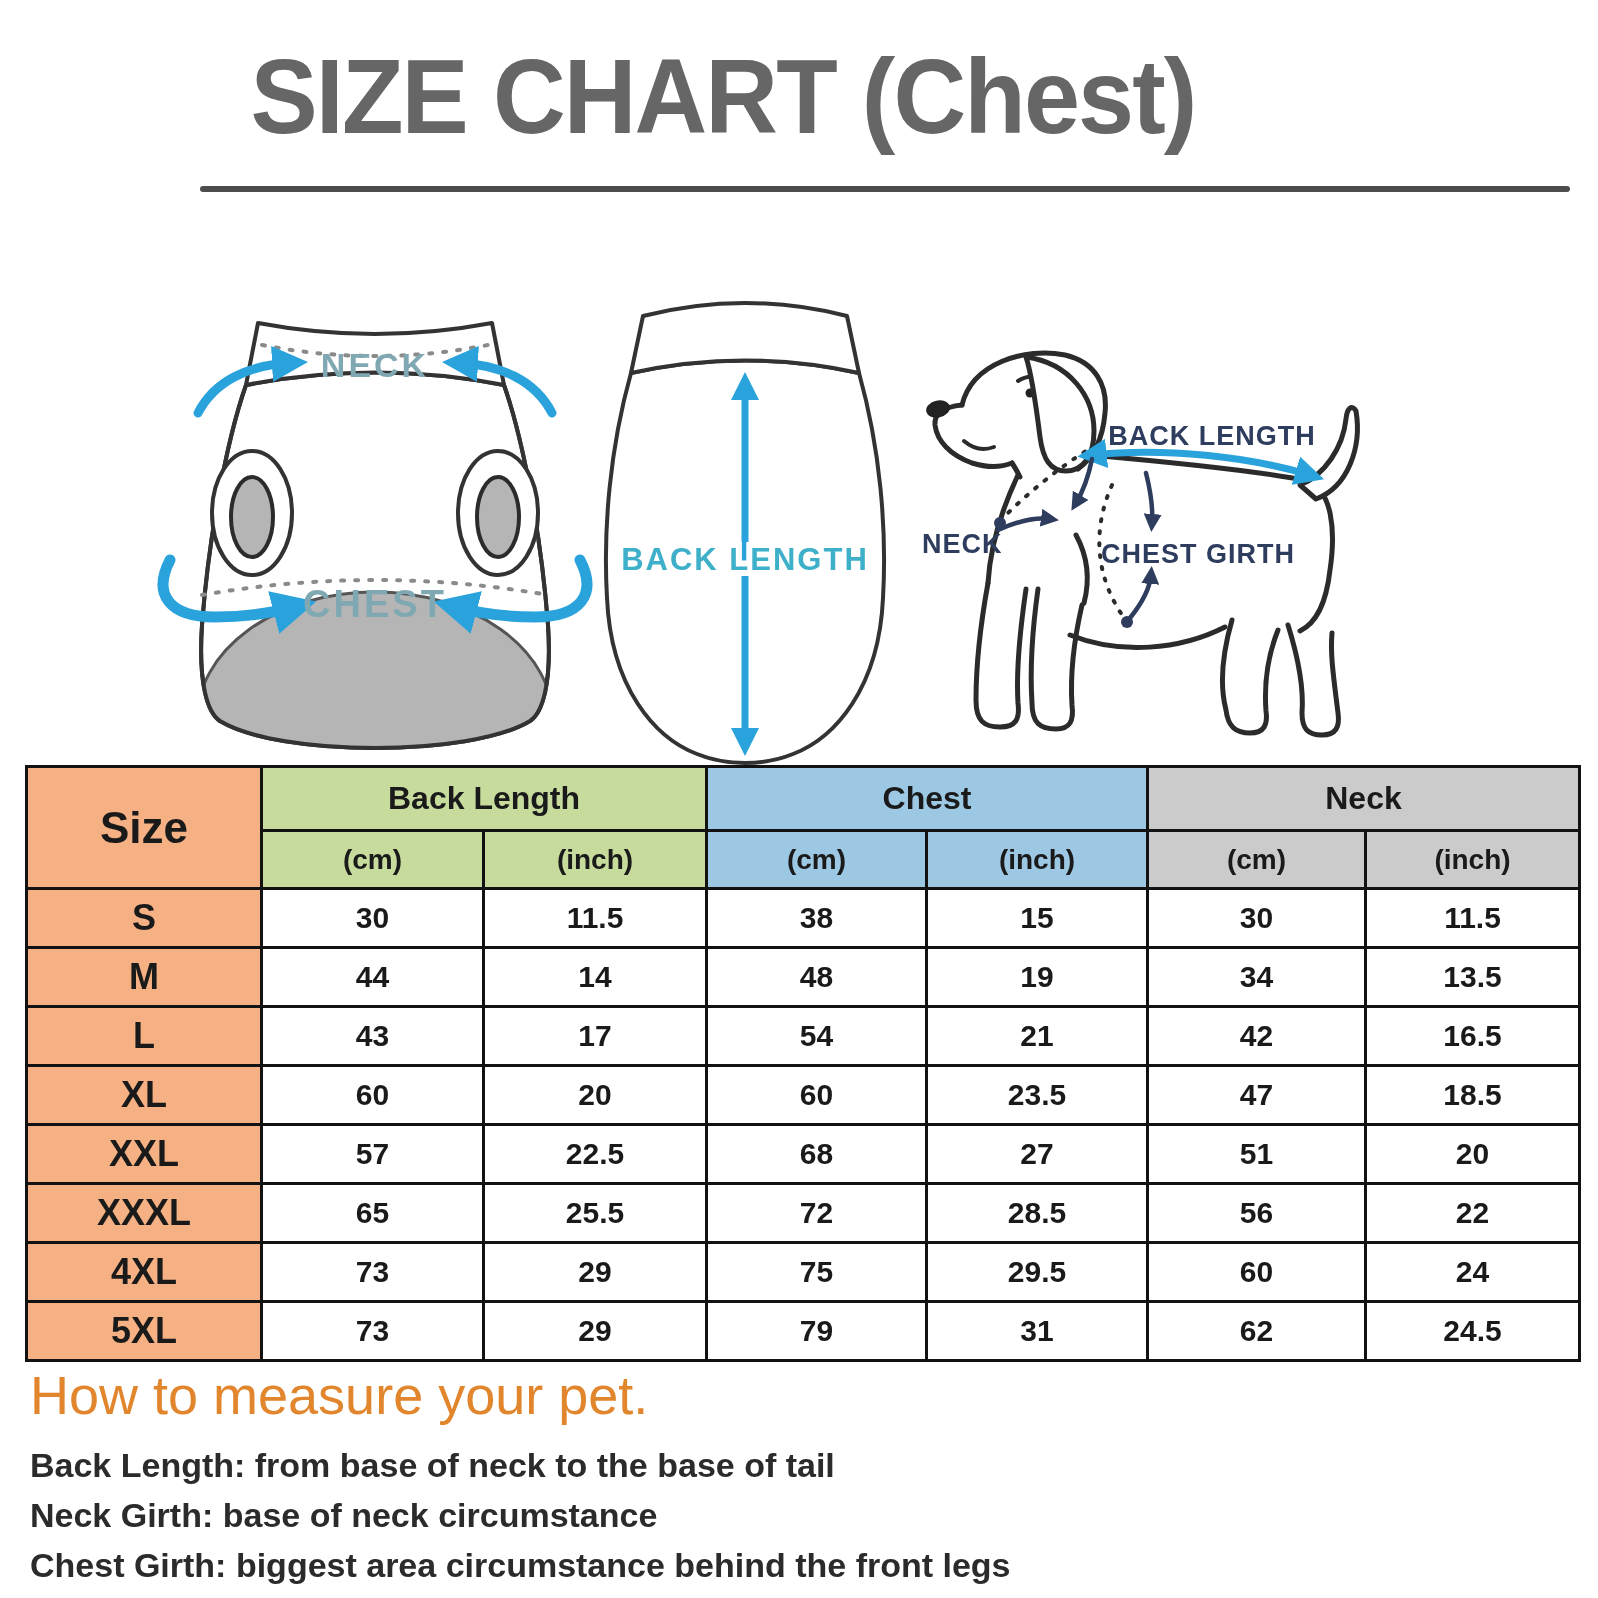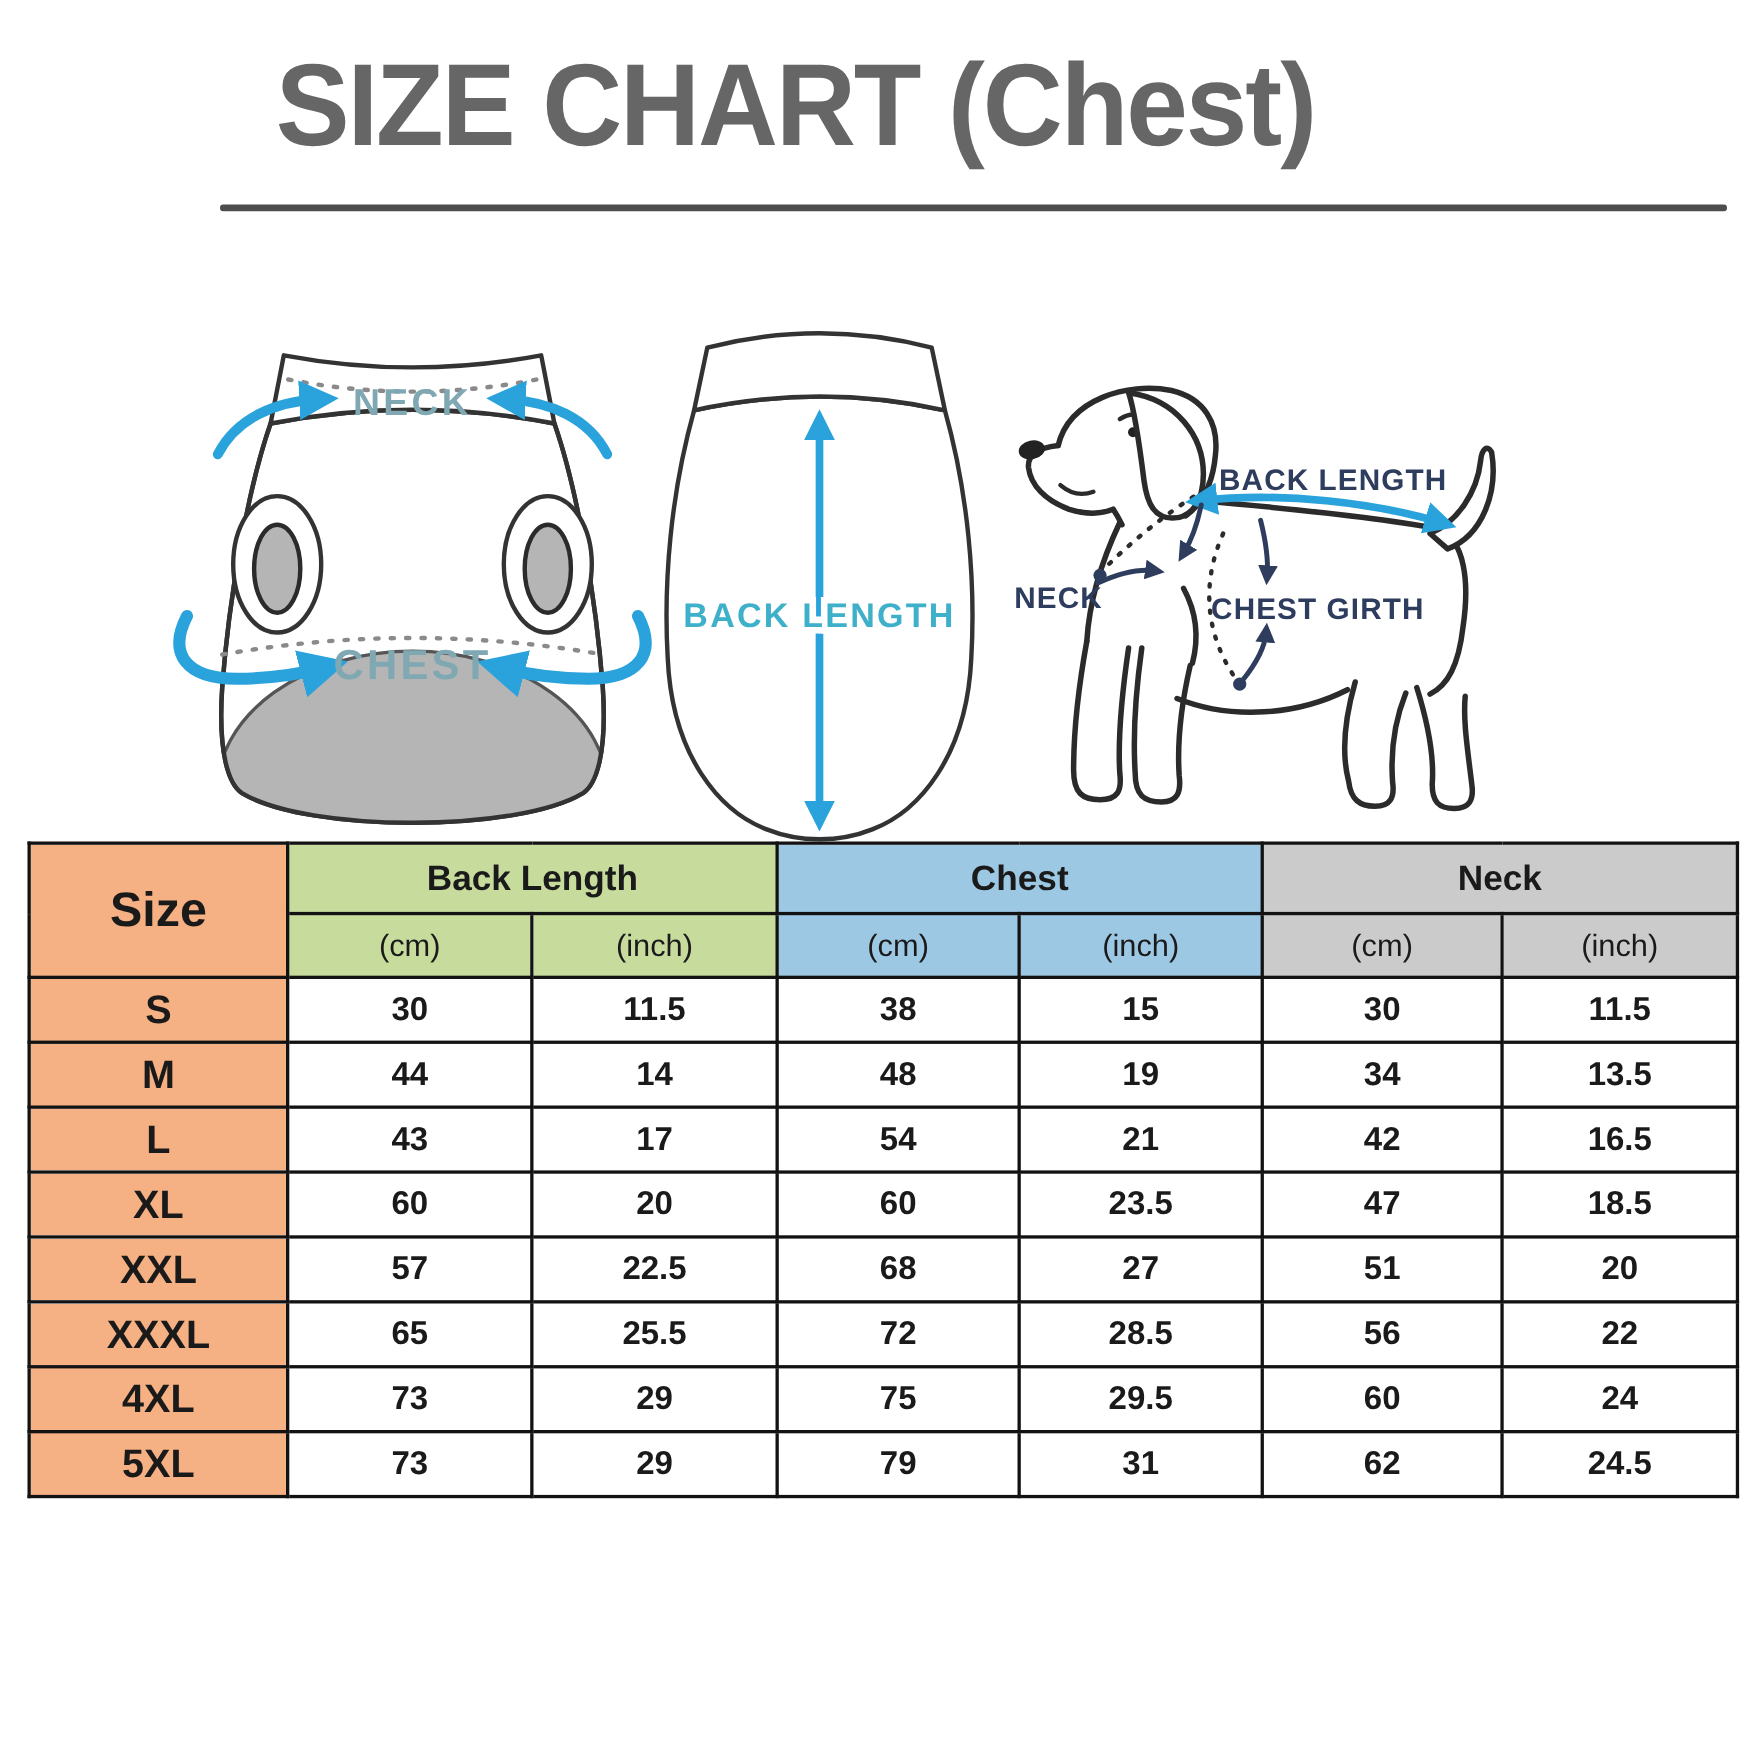--- a/index.html
+++ b/index.html
@@ -43,21 +43,21 @@
     border-collapse:collapse;table-layout:fixed;border-radius:23px;}
   table.size-table th,table.size-table td{border:3px solid #121212;text-align:center;
     vertical-align:middle;color:var(--ink,#1a1a1a);overflow:hidden;}
   .col-size{width:235px;}.col-a{width:222px;}.col-b{width:223px;}.col-c{width:220px;}
   .col-d{width:221px;}.col-e{width:218px;}.col-f{width:214px;}
   .size-head{background:var(--peach,#f5b183);font-size:44px;font-weight:700;}
   .g-head{background:var(--green,#c7db9d);}
   .b-head{background:var(--blue,#9dc8e4);}
   .n-head{background:var(--gray,#cbcbcb);}
   .grp{font-size:32px;font-weight:700;height:64px;}
-  .unit{font-size:28px;font-weight:400;height:58px;}
+  .unit{font-size:28px;font-weight:700;height:58px;}
   .size-cell{background:var(--peach,#f5b183);font-size:36px;font-weight:600;}
   .num-cell{background:#fff;font-size:30px;font-weight:600;}
   tr.data-row{height:59px;}
 
   .footer{position:absolute;left:30px;top:1364px;width:1540px;}
   .footer-heading{color:var(--orange,#e2862d);font-size:54px;font-weight:500;
     letter-spacing:0px;margin-bottom:14px;}
   .footer-line{color:#2b2b2b;font-size:34px;font-weight:600;line-height:50px;}
 </style>
 </head>
@@ -265,14 +265,20 @@
       <td class="num-cell">73</td>
       <td class="num-cell">29</td>
       <td class="num-cell">79</td>
       <td class="num-cell">31</td>
       <td class="num-cell">62</td>
       <td class="num-cell">24.5</td>
     </tr>
   </tbody>
     </table>
 
+  <div class="footer">
+    <div class="footer-heading">How to measure your pet.</div>
+    <div class="footer-line">Back Length: from base of neck to the base of tail</div>
+    <div class="footer-line">Neck Girth: base of neck circumstance</div>
+    <div class="footer-line">Chest Girth: biggest area circumstance behind the front legs</div>
+  </div>
 
 </div>
 
 </body></html>

